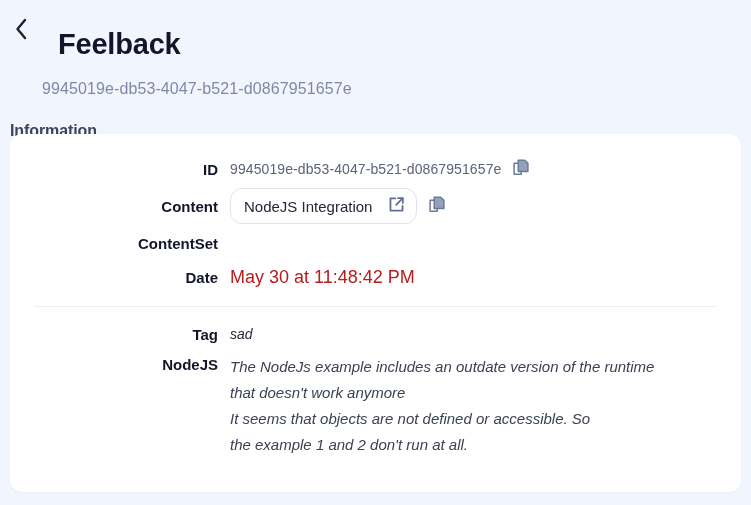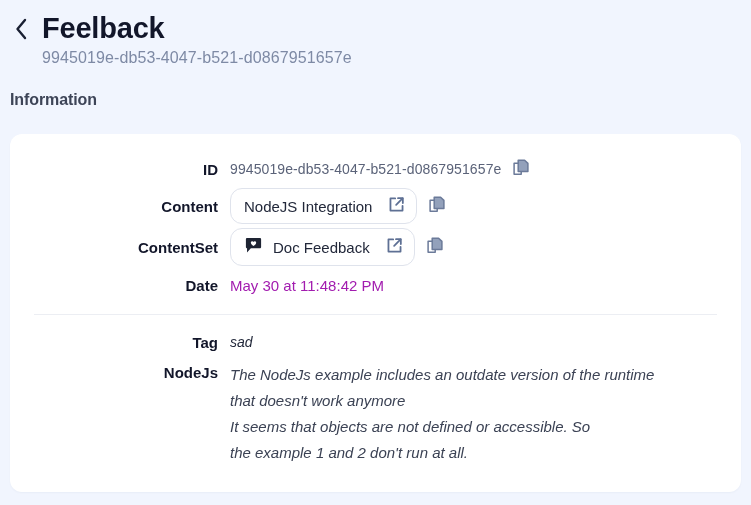--- a/index.html
+++ b/index.html
@@ -40,21 +40,21 @@
   }
   .title-block {
     padding-top: 2px;
   }
   .page-title {
     font-size: 29px;
     font-weight: bold;
     letter-spacing: -0.2px;
     color: #12162a;
     line-height: 36px;
-    margin: 0;
+    margin: 16px;
   }
   .page-subtitle {
     font-size: 16px;
     color: #7e8aa5;
     line-height: 22px;
     margin-top: 1px;
     letter-spacing: 0.1px;
   }
 
   
@@ -116,22 +116,22 @@
     color: #3f4557;
   }
 
   .id-text {
     font-size: 14px;
     color: #5b6379;
     letter-spacing: 0.1px;
   }
 
   .date-text {
-    font-size: 15px;
-    color: #a21caf;
+    font-size: 18px;
+    color: #b91c1c;
   }
 
   .tag-text {
     font-size: 14px;
     color: #22283a;
     font-style: italic;
   }
 
   .message-text {
     font-size: 15px;
@@ -242,66 +242,40 @@
                 <path d="M1.1 4.3 H8.2 V15.3 H1.1 Z" fill="#ffffff" stroke="#6b7a99" stroke-width="1.5" stroke-linejoin="round"></path>
                 <path d="M5.2 1.2 H11.6 L14.9 4.4 V12.4 H5.2 Z" fill="#93a1bb" stroke="#6b7a99" stroke-width="1.5" stroke-linejoin="round"></path>
               </svg>
             </span>
           </span>
         </div>
       </div>
 
       <div class="row">
         <div class="row-label">ContentSet</div>
-        <div class="row-value">
-          <span class="chip">
-            <span class="bubble-icon">
-              <svg width="19" height="19" viewBox="0 0 20 20" fill="none" xmlns="http://www.w3.org/2000/svg">
-                <path d="M2 3.4 C2 2.5 2.6 2 3.4 2 H16.6 C17.4 2 18 2.5 18 3.4 V11.6 C18 12.5 17.4 13 16.6 13 H7.2 L3.2 17.4 V13 H3.4 C2.6 13 2 12.5 2 11.6 Z" fill="#1e2433"></path>
-                <path d="M10 10.4 C10 10.4 7.2 8.8 7.2 7.0 C7.2 6.1 7.9 5.5 8.7 5.5 C9.3 5.5 9.8 5.9 10 6.3 C10.2 5.9 10.7 5.5 11.3 5.5 C12.1 5.5 12.8 6.1 12.8 7.0 C12.8 8.8 10 10.4 10 10.4 Z" fill="#ffffff"></path>
-              </svg>
-            </span>
-            <span class="chip-label">Doc Feedback</span>
-            <span class="ext">
-              <svg width="17" height="17" viewBox="0 0 18 18" fill="none" xmlns="http://www.w3.org/2000/svg">
-                <path d="M7.6 2.6 H2.6 V15.4 H15.4 V10.4" stroke="#5e7094" stroke-width="1.9" stroke-linecap="round" stroke-linejoin="round"></path>
-                <path d="M10.6 2.3 H15.7 V7.4" stroke="#5e7094" stroke-width="1.9" stroke-linecap="round" stroke-linejoin="round"></path>
-                <path d="M15.4 2.6 L8.6 9.4" stroke="#5e7094" stroke-width="1.9" stroke-linecap="round"></path>
-              </svg>
-            </span>
-          </span>
-          <span class="icon-btn">
-            <span>
-              <svg width="17" height="18" viewBox="0 0 17 18" fill="none" xmlns="http://www.w3.org/2000/svg">
-                <path d="M1.1 4.3 H8.2 V15.3 H1.1 Z" fill="#ffffff" stroke="#6b7a99" stroke-width="1.5" stroke-linejoin="round"></path>
-                <path d="M5.2 1.2 H11.6 L14.9 4.4 V12.4 H5.2 Z" fill="#93a1bb" stroke="#6b7a99" stroke-width="1.5" stroke-linejoin="round"></path>
-              </svg>
-            </span>
-          </span>
-        </div>
       </div>
 
       <div class="row">
         <div class="row-label">Date</div>
         <div class="row-value">
           <span class="date-text">May 30 at 11:48:42 PM</span>
         </div>
       </div>
 
       <div class="divider"></div>
 
       <div class="row">
         <div class="row-label">Tag</div>
         <div class="row-value">
           <span class="tag-text">sad</span>
         </div>
       </div>
 
       <div class="row tall">
-        <div class="row-label top">NodeJs</div>
+        <div class="row-label top">NodeJS</div>
         <div class="row-value">
           <div class="message-text">The NodeJs example includes an outdate version of the runtime
 that doesn't work anymore
 It seems that objects are not defined or accessible. So
 the example 1 and 2 don't run at all.</div>
         </div>
       </div>
 
     </div>
   </div>

